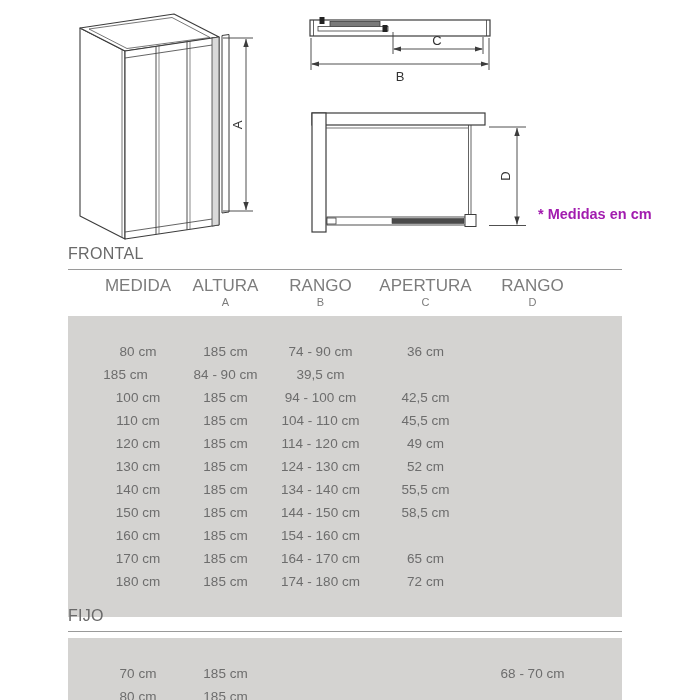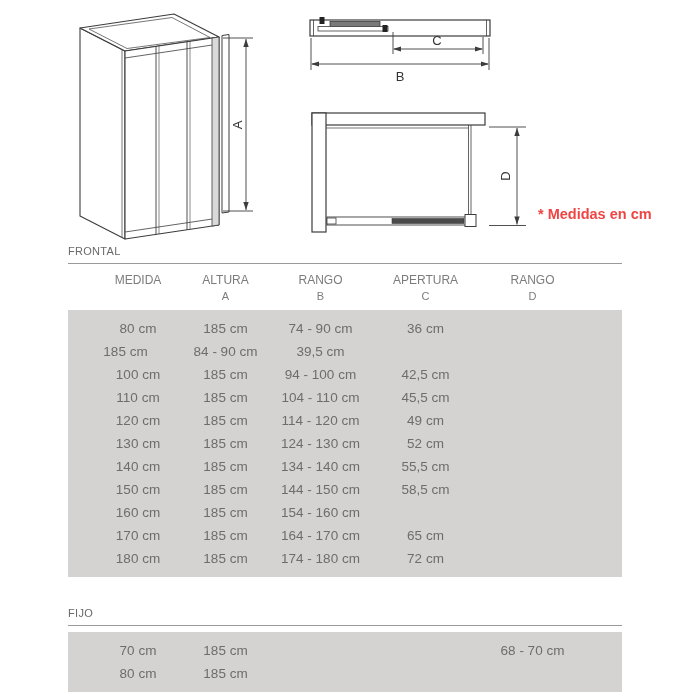--- a/index.html
+++ b/index.html
@@ -4,37 +4,37 @@
 <style>
   html,body{margin:0;padding:0;background:#fff;}
   body{width:700px;height:700px;position:relative;overflow:hidden;
        font-family:"Liberation Sans",sans-serif;-webkit-font-smoothing:antialiased;}
   .abs{position:absolute;}
 
   
   svg text{font-family:"Liberation Sans",sans-serif;fill:#333;}
 
   
-  .note{left:538px;top:206px;font-size:14.5px;font-weight:600;color:#ef4444;text-align:center;}
+  .note{left:538px;top:206px;font-size:14.5px;font-weight:600;color:#a21caf;text-align:center;}
 
   
   .section{left:68px;width:554px;color:#6e6e6e;}
-  .stitle{font-size:11px;color:#696969;letter-spacing:.3px;}
+  .stitle{font-size:16px;color:#696969;letter-spacing:.3px;}
   .rule{height:1px;background:#9a9a9a;margin-top:6px;}
 
   .row{display:grid;grid-template-columns:115px 85px 105px 105px 144px;}
   .cell{text-align:center;white-space:nowrap;overflow:visible;}
   .cell.c1{padding-left:25px;}
   .cell.c5{padding-right:35px;}
 
   .hwrap .hrow{margin-top:8px;}
-  .hrow .cell{font-size:12px;color:#7c7c7c;line-height:16px;}
+  .hrow .cell{font-size:17px;color:#7c7c7c;line-height:16px;}
   .lrow .cell{font-size:11px;color:#7c7c7c;line-height:16px;}
 
-  .gray{background:#d4d3d1;padding:7px 0;margin-top:6px;}
+  .gray{background:#d4d3d1;padding:24px 0;margin-top:6px;}
   .trow .cell{font-size:13.5px;line-height:23px;color:#6d6d6d;}
 
   .frontal{top:245px;}
   .fijo{top:607px;}
 </style>
 </head>
 <body>
 
 <svg class="abs" style="left:72px;top:8px" width="190" height="235" viewBox="0 0 190 235">
   <g stroke="#3c3c3c" stroke-width="1.1" fill="none" stroke-linejoin="round">

